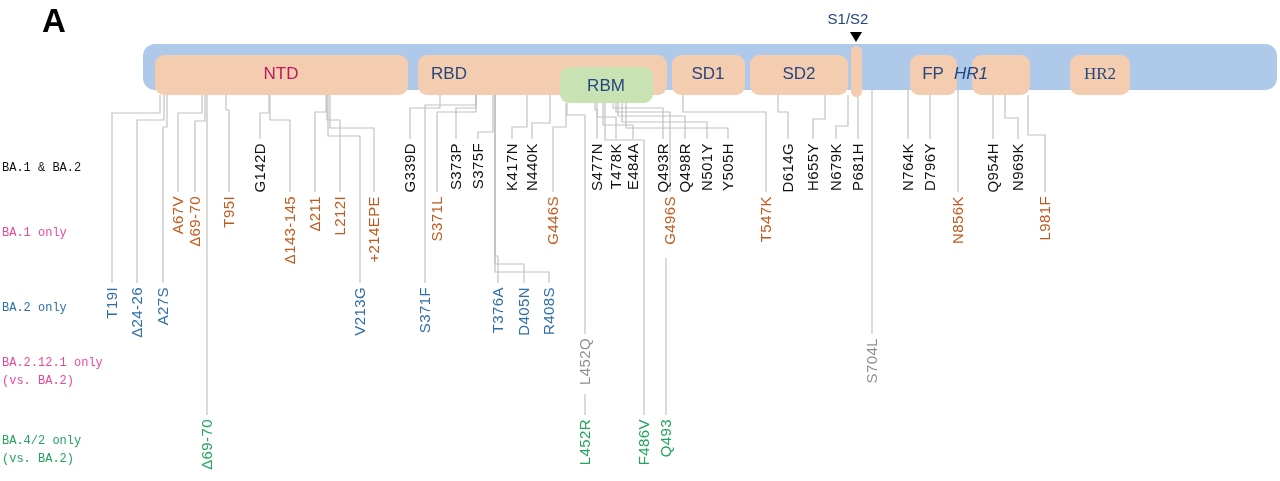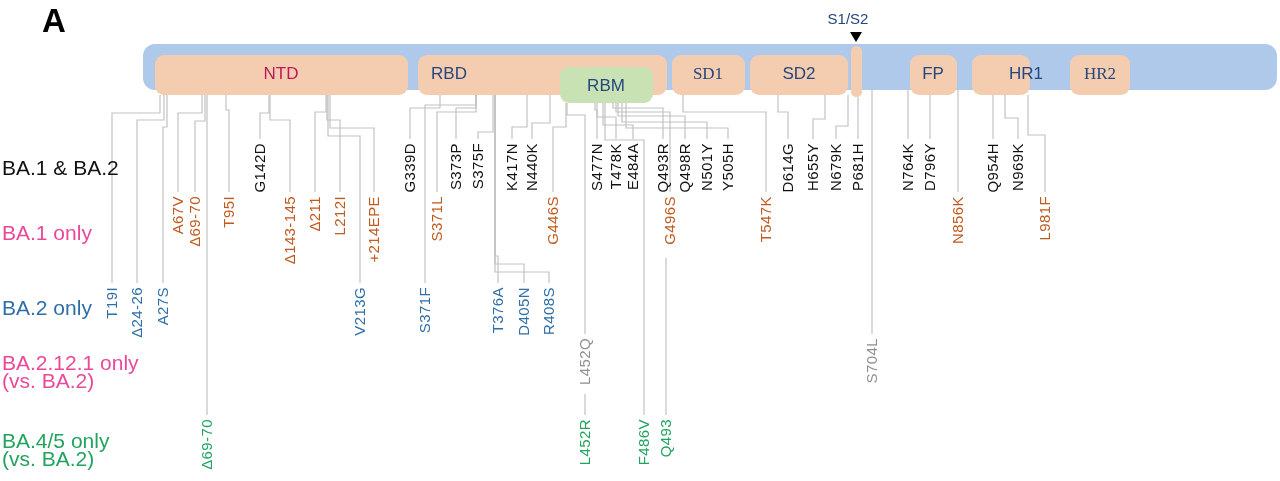--- a/index.html
+++ b/index.html
@@ -7,45 +7,45 @@
        font-family:"Liberation Sans",sans-serif;overflow:hidden;}
   .panel-label{position:absolute;left:42px;top:2px;font-size:33px;font-weight:bold;color:#000;}
   .bar{position:absolute;border-radius:12px;}
   .domain{position:absolute;border-radius:9px;}
   .domain-label{position:absolute;font-size:17px;transform:translateX(-50%);white-space:nowrap;}
   .s1s2-label{position:absolute;font-size:15px;transform:translateX(-50%);white-space:nowrap;}
   svg.lines{position:absolute;left:0;top:0;}
   .mut{position:absolute;writing-mode:vertical-rl;text-orientation:mixed;
        transform:rotate(180deg);font-size:15px;letter-spacing:0.4px;
        white-space:nowrap;line-height:18px;width:18px;text-align:left;}
-  .rowhdr{position:absolute;font-size:21px;line-height:18px;white-space:nowrap;}
+  .rowhdr{position:absolute;font-size:12px;line-height:18px;white-space:nowrap;font-family:Liberation Mono, monospace;}
 </style>
 </head>
 <body>
 
 <div class="fig" id="fig">
   <div class="panel-label">A</div>
   <div class="s1s2-label" id="s1s2" style="left: 848px; top: 10px; color: rgb(36, 71, 126);">S1/S2</div>
   <div class="bar" id="spikebar" style="left: 143px; top: 44px; width: 1134px; height: 46px; background: rgb(174, 201, 233);"></div>
   <div id="domain-layer">
       <div class="domain" style="left: 155px; top: 55px; width: 253px; height: 40px; background: rgb(244, 205, 177);"></div>
       <div class="domain-label" style="left: 281px; top: 64px; color: #be185d;">NTD</div>
       <div class="domain" style="left: 418px; top: 55px; width: 249px; height: 40px; background: rgb(244, 205, 177);"></div>
       <div class="domain-label" style="left: 449px; top: 64px; color: rgb(36, 71, 126);">RBD</div>
       <div class="domain" style="left: 560px; top: 67px; width: 93px; height: 36px; background: rgb(201, 226, 180);"></div>
       <div class="domain-label" style="left: 606px; top: 76px; color: rgb(36, 71, 126);">RBM</div>
       <div class="domain" style="left: 672px; top: 55px; width: 73px; height: 40px; background: rgb(244, 205, 177);"></div>
-      <div class="domain-label" style="left: 708px; top: 64px; color: rgb(36, 71, 126); font-family: Liberation Serif, serif;">SD1</div>
+      <div class="domain-label" style="left: 708px; top: 64px; color: rgb(36, 71, 126);">SD1</div>
       <div class="domain" style="left: 750px; top: 55px; width: 98px; height: 40px; background: rgb(244, 205, 177);"></div>
       <div class="domain-label" style="left: 799px; top: 64px; color: rgb(36, 71, 126);">SD2</div>
       <div class="domain" style="left: 851px; top: 46px; width: 11px; height: 51px; background: rgb(244, 205, 177);"></div>
       <div class="domain" style="left: 910px; top: 55px; width: 47px; height: 40px; background: rgb(244, 205, 177);"></div>
       <div class="domain-label" style="left: 933px; top: 64px; color: rgb(36, 71, 126);">FP</div>
       <div class="domain" style="left: 972px; top: 55px; width: 58px; height: 40px; background: rgb(244, 205, 177);"></div>
-      <div class="domain-label" style="left: 1026px; top: 64px; color: rgb(36, 71, 126);">HR1</div>
+      <div class="domain-label" style="left: 971px; top: 64px; color: rgb(36, 71, 126); font-style: italic;">HR1</div>
       <div class="domain" style="left: 1070px; top: 55px; width: 60px; height: 40px; background: rgb(244, 205, 177);"></div>
       <div class="domain-label" style="left: 1100px; top: 64px; color: rgb(36, 71, 126); font-family: Liberation Serif, serif;">HR2</div>
     </div>
   <svg class="lines" id="linesvg" width="1280" height="481">
       <polyline points="269,95 269,113 260,113 260,139" fill="none" stroke="#c2c2c2" stroke-width="1.2"></polyline>
       <polyline points="440,95 440,108 410,108 410,139" fill="none" stroke="#c2c2c2" stroke-width="1.2"></polyline>
       <polyline points="476,95 476,108 456,108 456,139" fill="none" stroke="#c2c2c2" stroke-width="1.2"></polyline>
       <polyline points="493,95 493,132 478,132 478,139" fill="none" stroke="#c2c2c2" stroke-width="1.2"></polyline>
       <polyline points="527,95 527,127 512,127 512,139" fill="none" stroke="#c2c2c2" stroke-width="1.2"></polyline>
       <polyline points="550,95 550,123 532,123 532,139" fill="none" stroke="#c2c2c2" stroke-width="1.2"></polyline>
@@ -151,17 +151,17 @@
         <div>BA.1 only</div>
       </div>
       <div class="rowhdr" style="left: 2px; top: 299px; color: rgb(46, 111, 168);">
         <div>BA.2 only</div>
       </div>
       <div class="rowhdr" style="left: 2px; top: 354px; color: #ec4899;">
         <div>BA.2.12.1 only</div>
         <div>(vs. BA.2)</div>
       </div>
       <div class="rowhdr" style="left: 2px; top: 432px; color: rgb(33, 164, 93);">
-        <div>BA.4/5 only</div>
+        <div>BA.4/2 only</div>
         <div>(vs. BA.2)</div>
       </div>
     </div>
 </div>
 
 </body></html>

